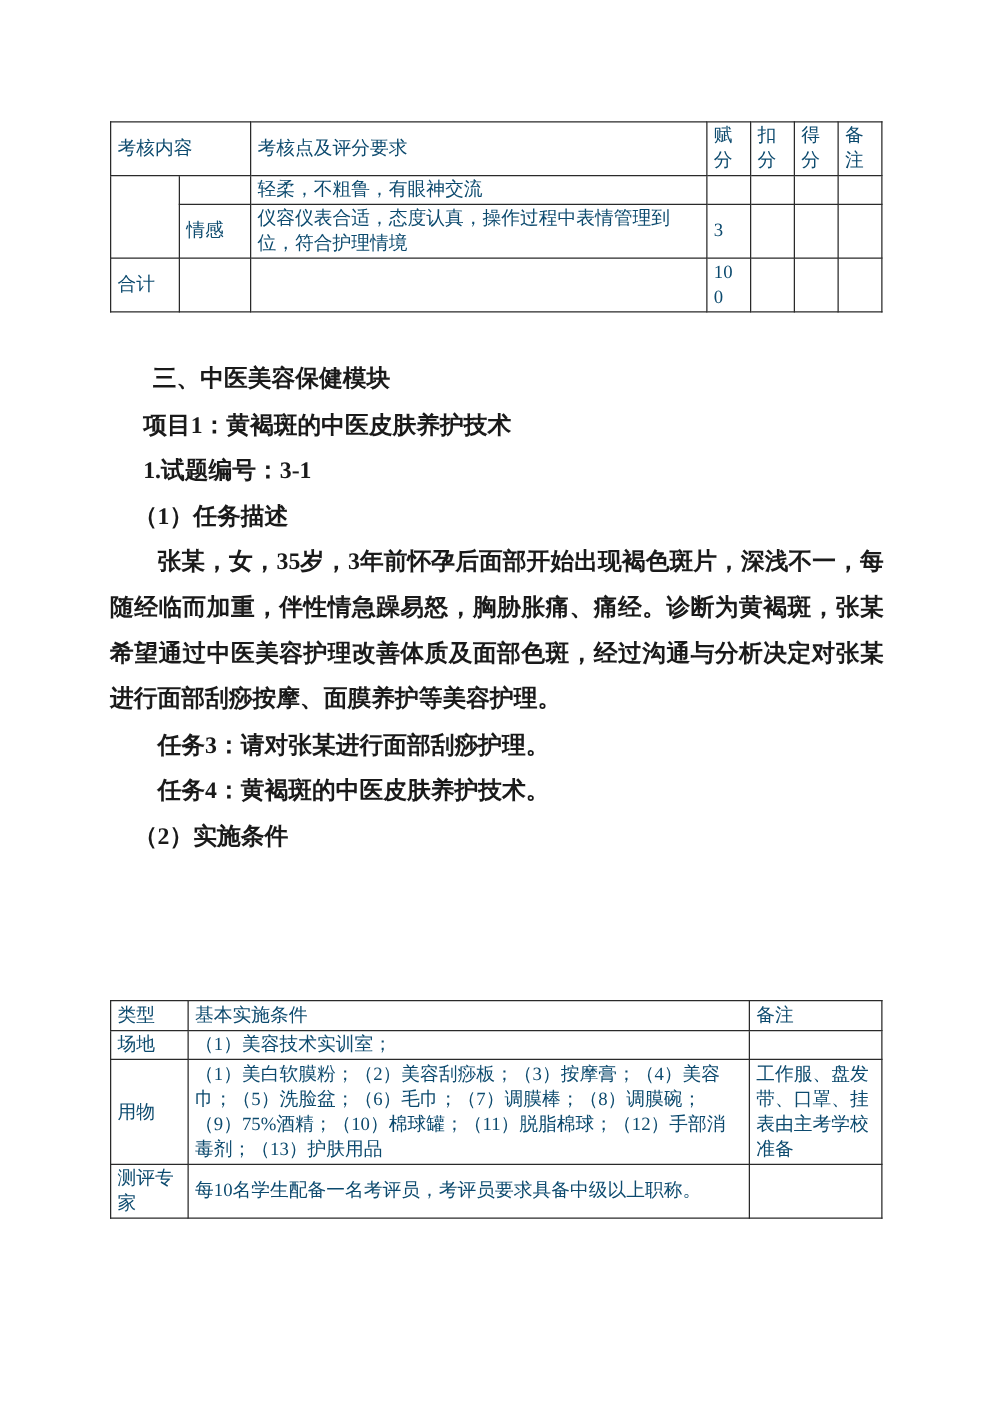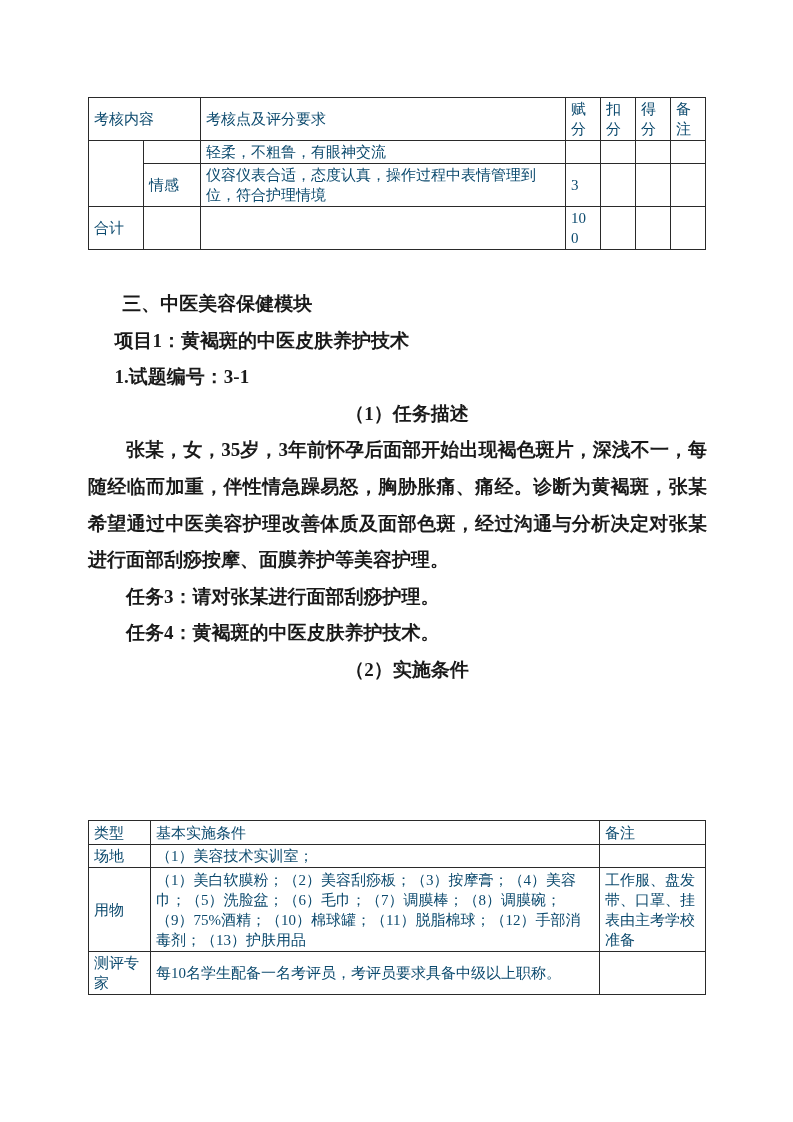--- a/index.html
+++ b/index.html
@@ -26,33 +26,33 @@
   }
   table.tbl td{
     border:1px solid #2a2a2a;
     padding:1px 4px 1px 5px;
     vertical-align:middle;
     overflow:hidden;
     text-align:left;
   }
   table.score{top:97px;left:88px;width:617px;}
   table.score td.num{word-break:break-all;padding-right:9px;}
-  table.cond{top:820px;left:88px;width:617px;font-family:Liberation Serif, serif;}
+  table.cond{top:800px;left:88px;width:617px;font-family:Liberation Serif, serif;}
   
   .content{
     position:absolute;
     top:286px;left:88px;width:619px;
     font-size:19px;
     line-height:36.6px;
     font-weight:bold;
   }
   .content div, .content p{margin:0;padding:0;}
   .indent-xl{text-indent:1.8em;}
   .indent-lg{text-indent:1.4em;}
-  .indent-md{text-indent:1em;text-align:center;}
+  .indent-md{text-indent:1em;}
   .para{text-indent:2em;text-align:justify;}
 </style>
 </head>
 <body>
 
 <div class="page">
 
   <table class="tbl score">
     <colgroup>
       <col style="width:55px">

